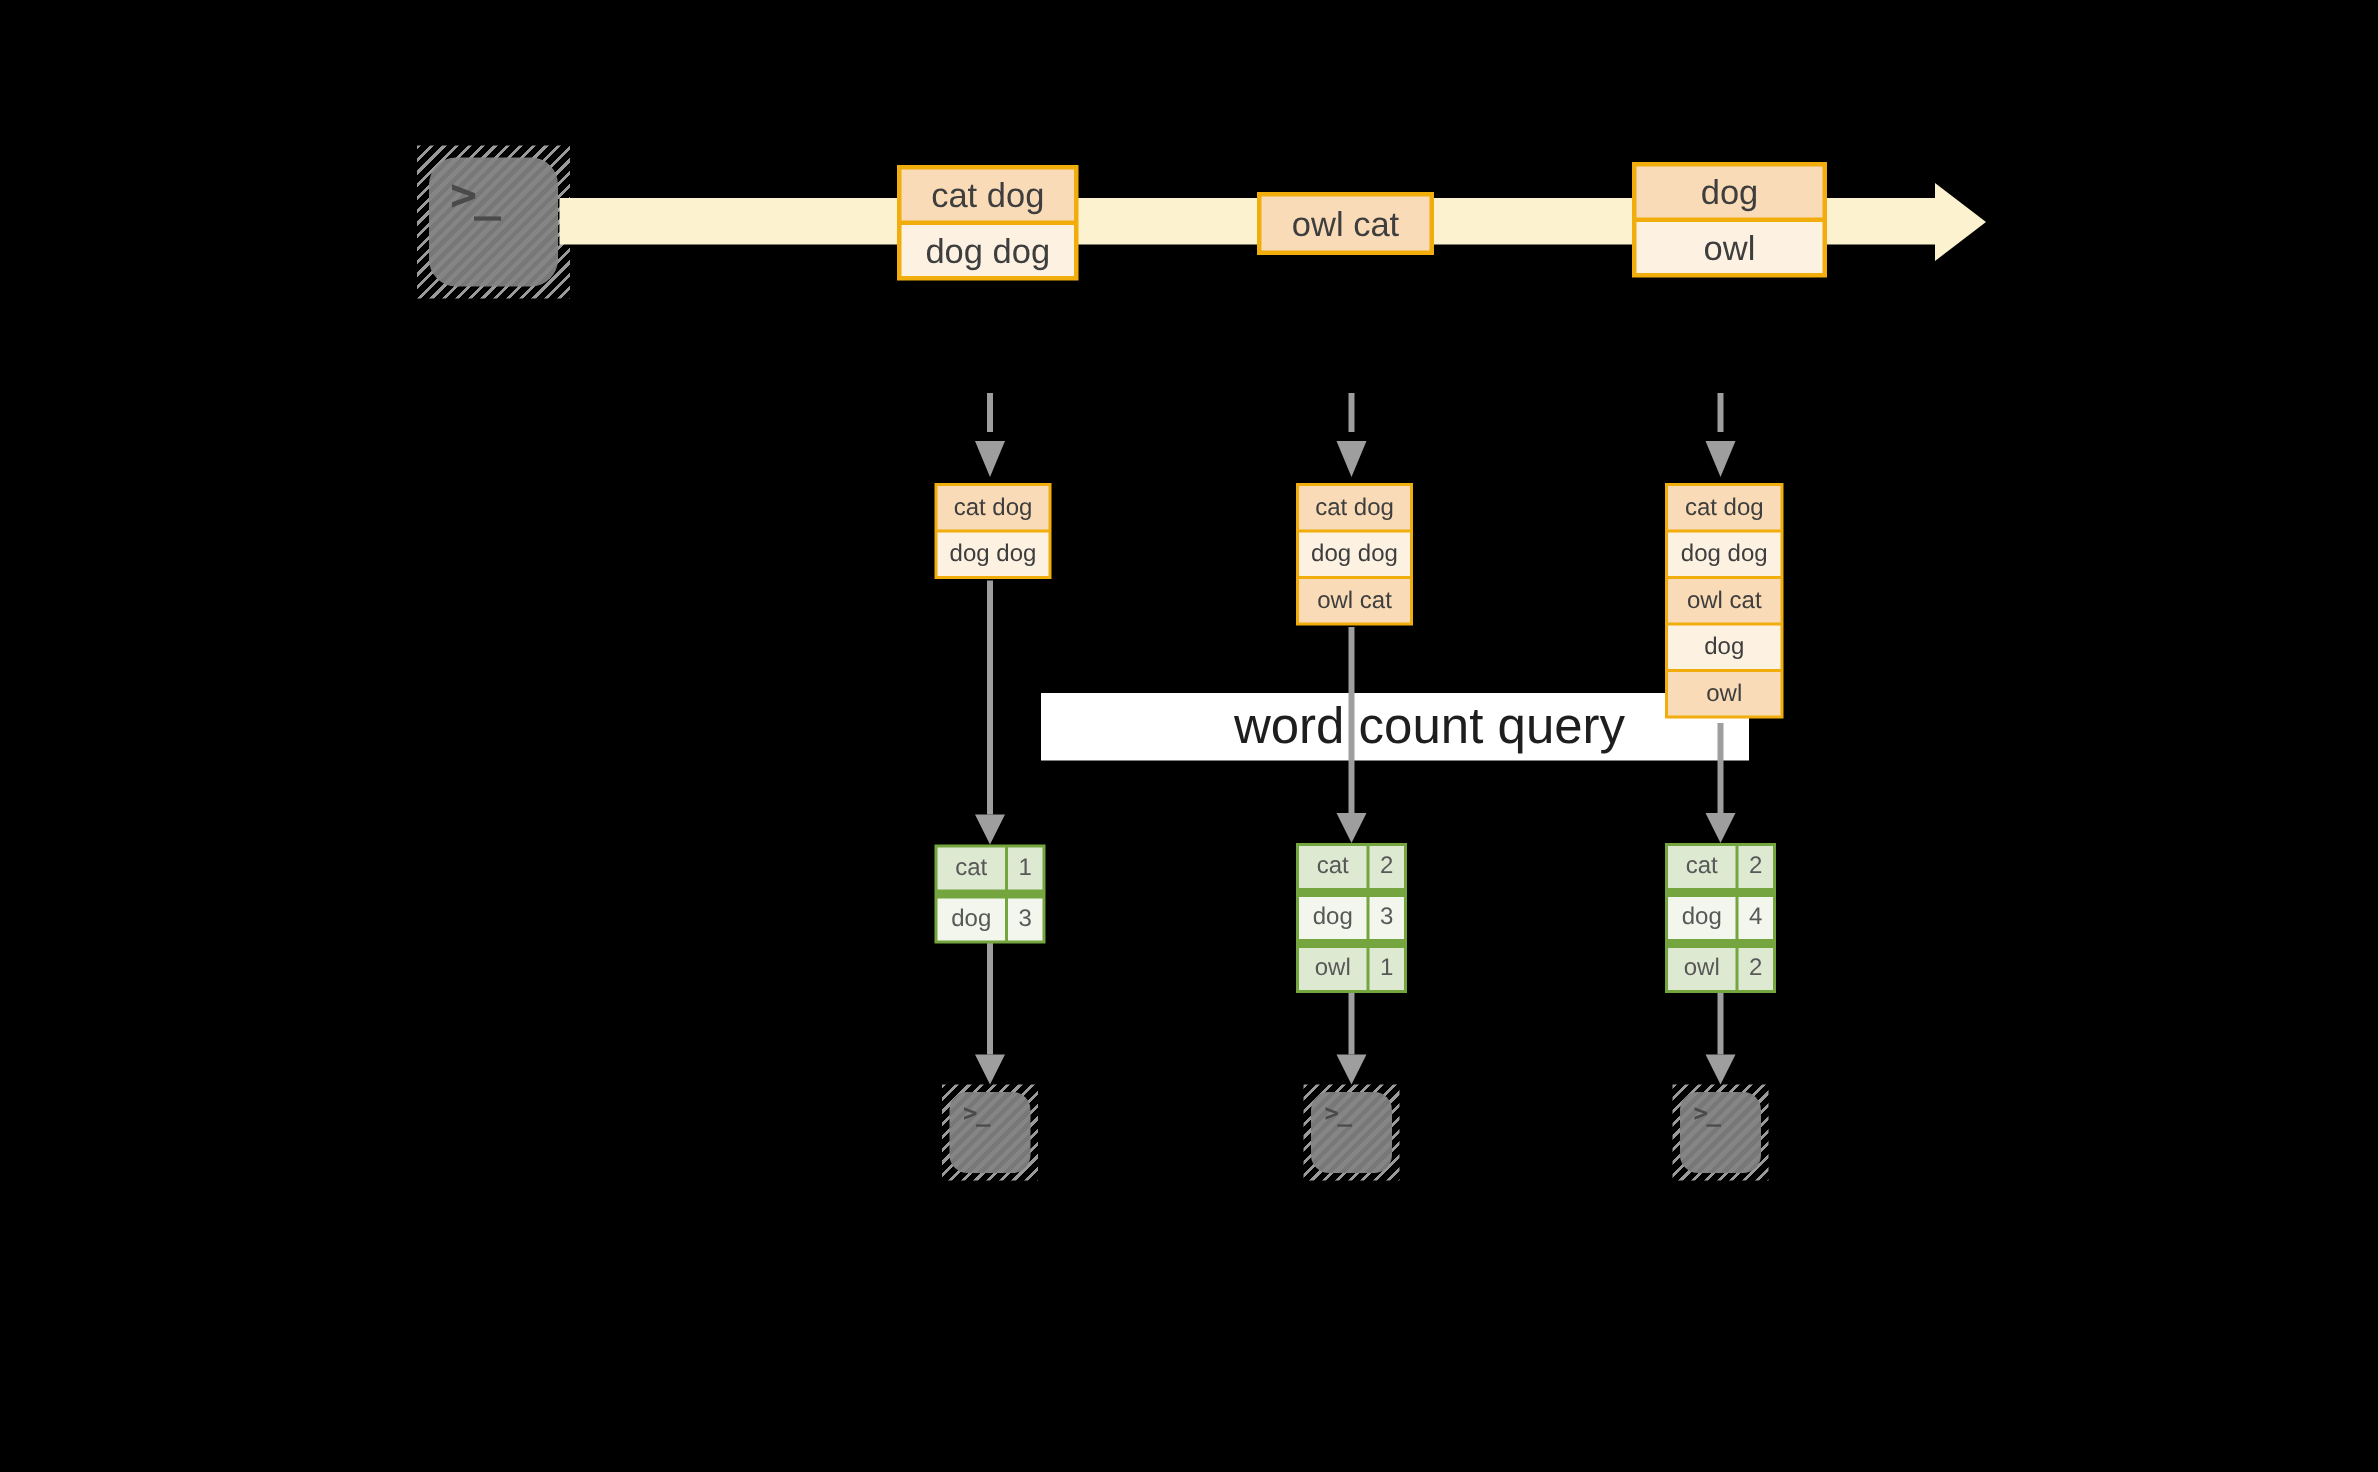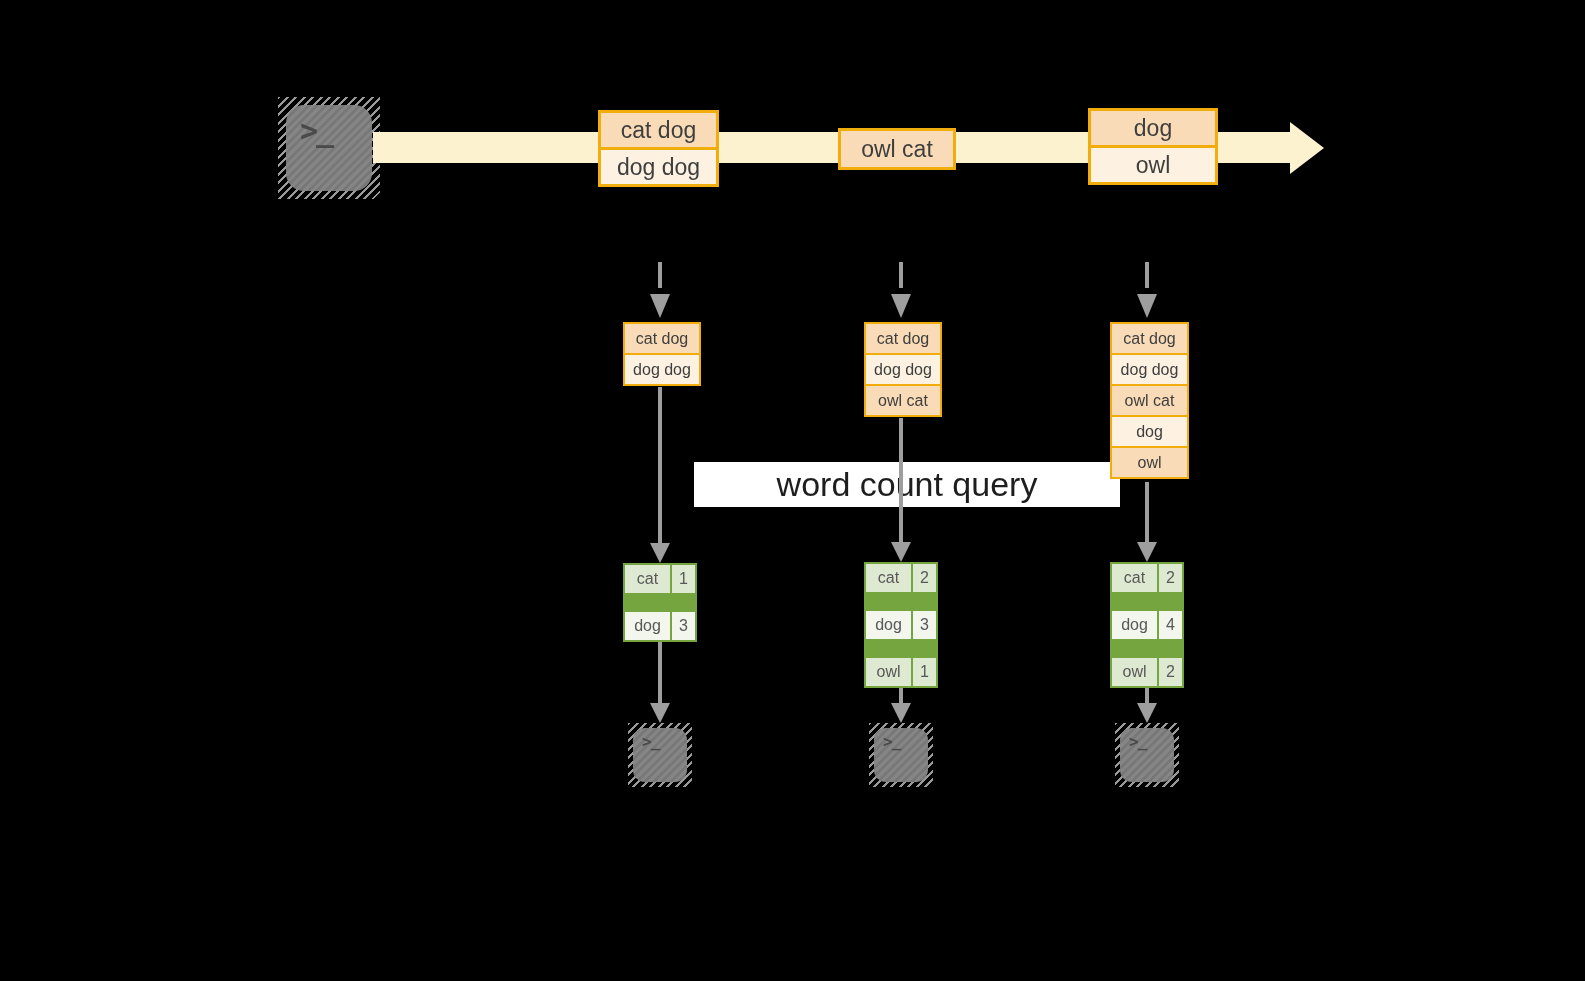--- a/index.html
+++ b/index.html
@@ -28,41 +28,41 @@
   .obox-sm{padding:2px;gap:2px;}
   .orow{display:flex;align-items:center;justify-content:center;color:#3E3E3E;}
   .obox-lg .orow{height:34px;font-size:23px;}
   .obox-lg .orow-tall{height:36px;}
   .obox-sm .orow{height:29px;font-size:16px;}
   .obox .orow:nth-child(odd){background:#F9DCB7;}
   .obox .orow:nth-child(even){background:#FDF2E2;}
 
   
   .gtab{position:absolute;background:#74A53E;display:flex;flex-direction:column;
-        padding:2px;gap:19px;z-index:4;}
+        padding:2px;gap:6px;z-index:4;}
   .grow{display:flex;gap:2px;height:28px;}
   .gcell{display:flex;align-items:center;justify-content:center;color:#585858;font-size:16px;}
   .gcell-word{width:45px;}
   .gcell-num{width:23px;}
   .grow:nth-child(odd) .gcell{background:#DEE9D2;}
   .grow:nth-child(even) .gcell{background:#F2F6ED;}
 
   
   .vline{position:absolute;width:4px;background:#9E9E9E;z-index:3;}
   .vhead{position:absolute;width:0;height:0;z-index:3;
          border-left:10px solid transparent;border-right:10px solid transparent;
          border-top:20px solid #9E9E9E;}
   .vdash{position:absolute;width:4px;height:26px;background:#9E9E9E;z-index:3;}
   .vdhead{position:absolute;width:0;height:0;z-index:3;
           border-left:10px solid transparent;border-right:10px solid transparent;
           border-top:24px solid #9E9E9E;}
 
   
   .strip{position:absolute;left:694px;top:462px;width:426px;height:45px;background:#fff;
-         z-index:2;display:flex;align-items:flex-end;justify-content:center;}
+         z-index:2;display:flex;align-items:flex-end;justify-content:center;padding-left:46px;}
   .strip span{color:#1E1E1E;font-size:34px;line-height:45px;white-space:nowrap;}
 </style>
 </head>
 <body>
 
 <div class="canvas">
 
   <div class="term term-lg" style="left:278px;top:97px;width:102px;height:102px;">
     <div class="term-body">
       <span class="term-glyph">&gt;_</span>

